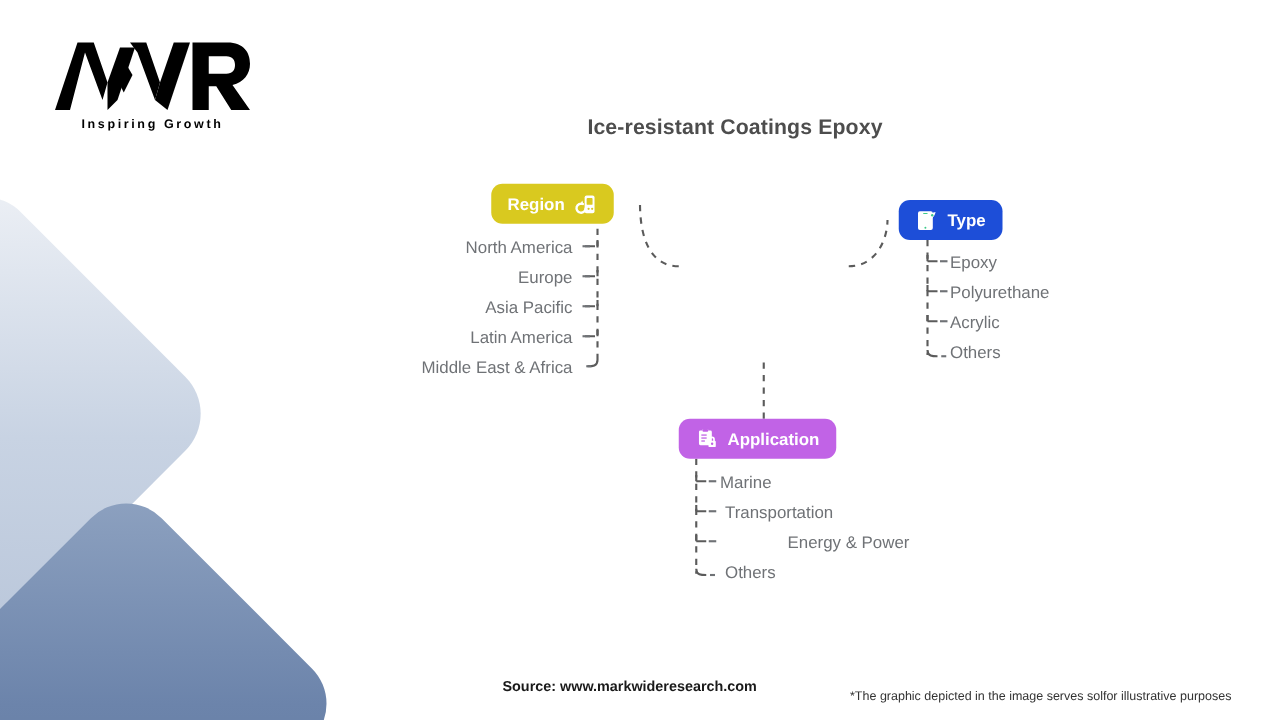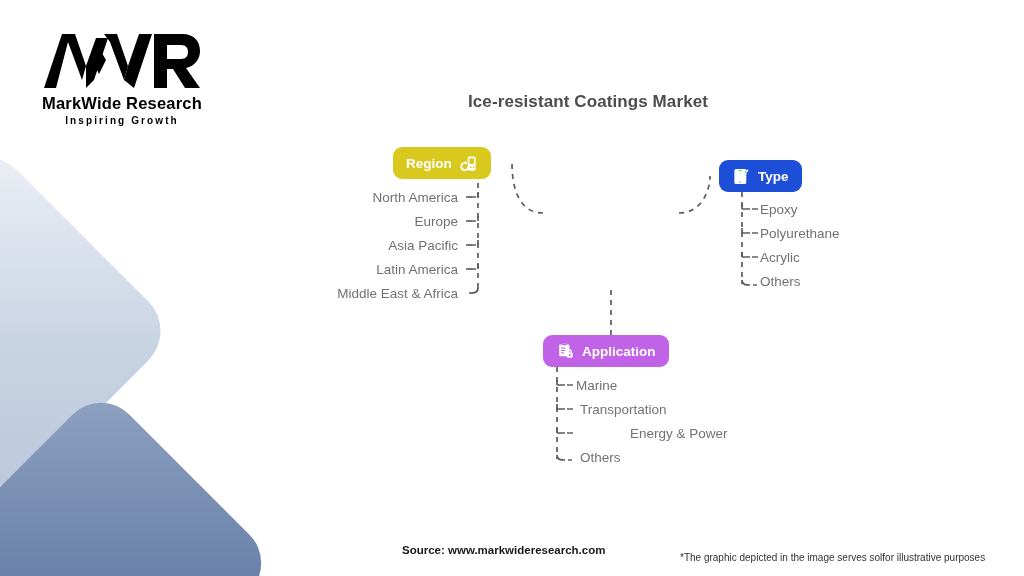--- a/index.html
+++ b/index.html
@@ -185,26 +185,25 @@
         <path d="M44 36 L54 8 L66 8 L52 50 L44 58 Z"></path>
 
         <path d="M57 18 L64 30 L57 44 L50 30 Z"></path>
 
         <path d="M62 4 L75 4 L86 36 L82 50 L68 12 Z"></path>
         <path d="M86 36 L97 4 L110 4 L92 58 L82 50 Z"></path>
 
         <path d="M112 4 L140 4 C153 4 158 12 158 21 C158 29 153 36 144 38 L158 58 L143 58 L131 39 L125 39 L125 58 L112 58 Z M125 15 L125 29 L139 29 C144 29 146 26 146 22 C146 18 144 15 139 15 Z"></path>
       </g>
     </svg>
-    <div class="logo-name">MarkWide Research</div>
     <div class="logo-tag">Inspiring Growth</div>
   </div>
 
   <div class="chart-title">
-    <span class="chart-title-inner">Ice-resistant Coatings Market</span>
+    <span class="chart-title-inner">Ice-resistant Coatings Epoxy</span>
   </div>
 
   <svg id="links">
     <g fill="none" stroke="#5b5b5b" stroke-width="1.7" stroke-dasharray="5,5" stroke-linecap="butt">
 
       <path d="M543,213 C520,213 512,190 512,163"></path>
 
       <path d="M679,213 C702,213 710,190 710,176"></path>
 
       <path d="M611,290 L611,335"></path>

